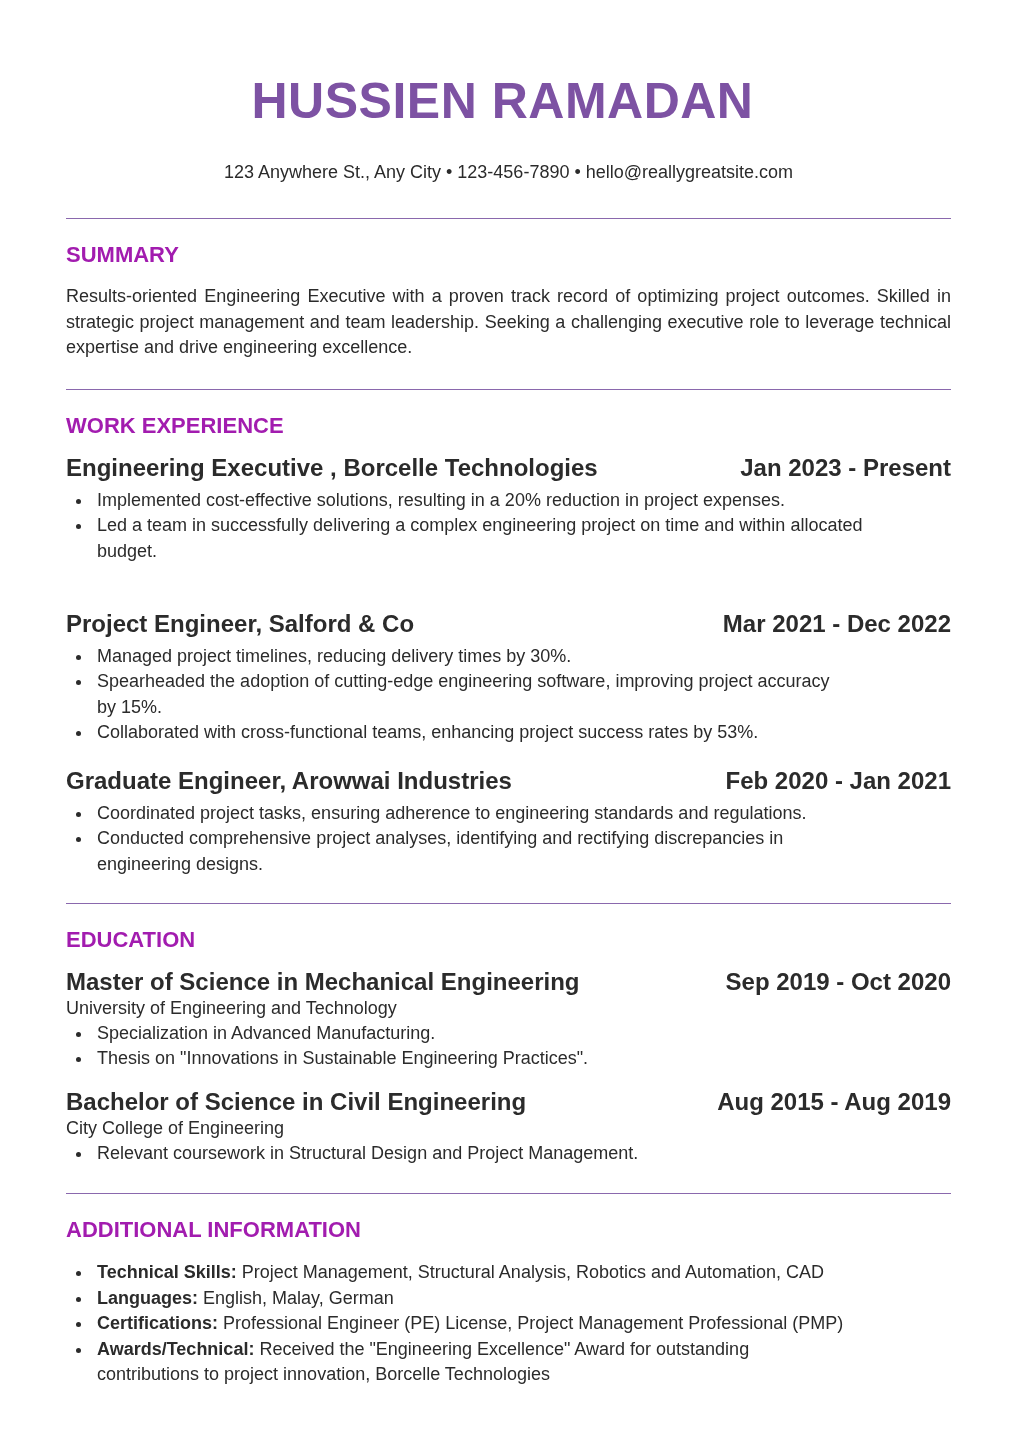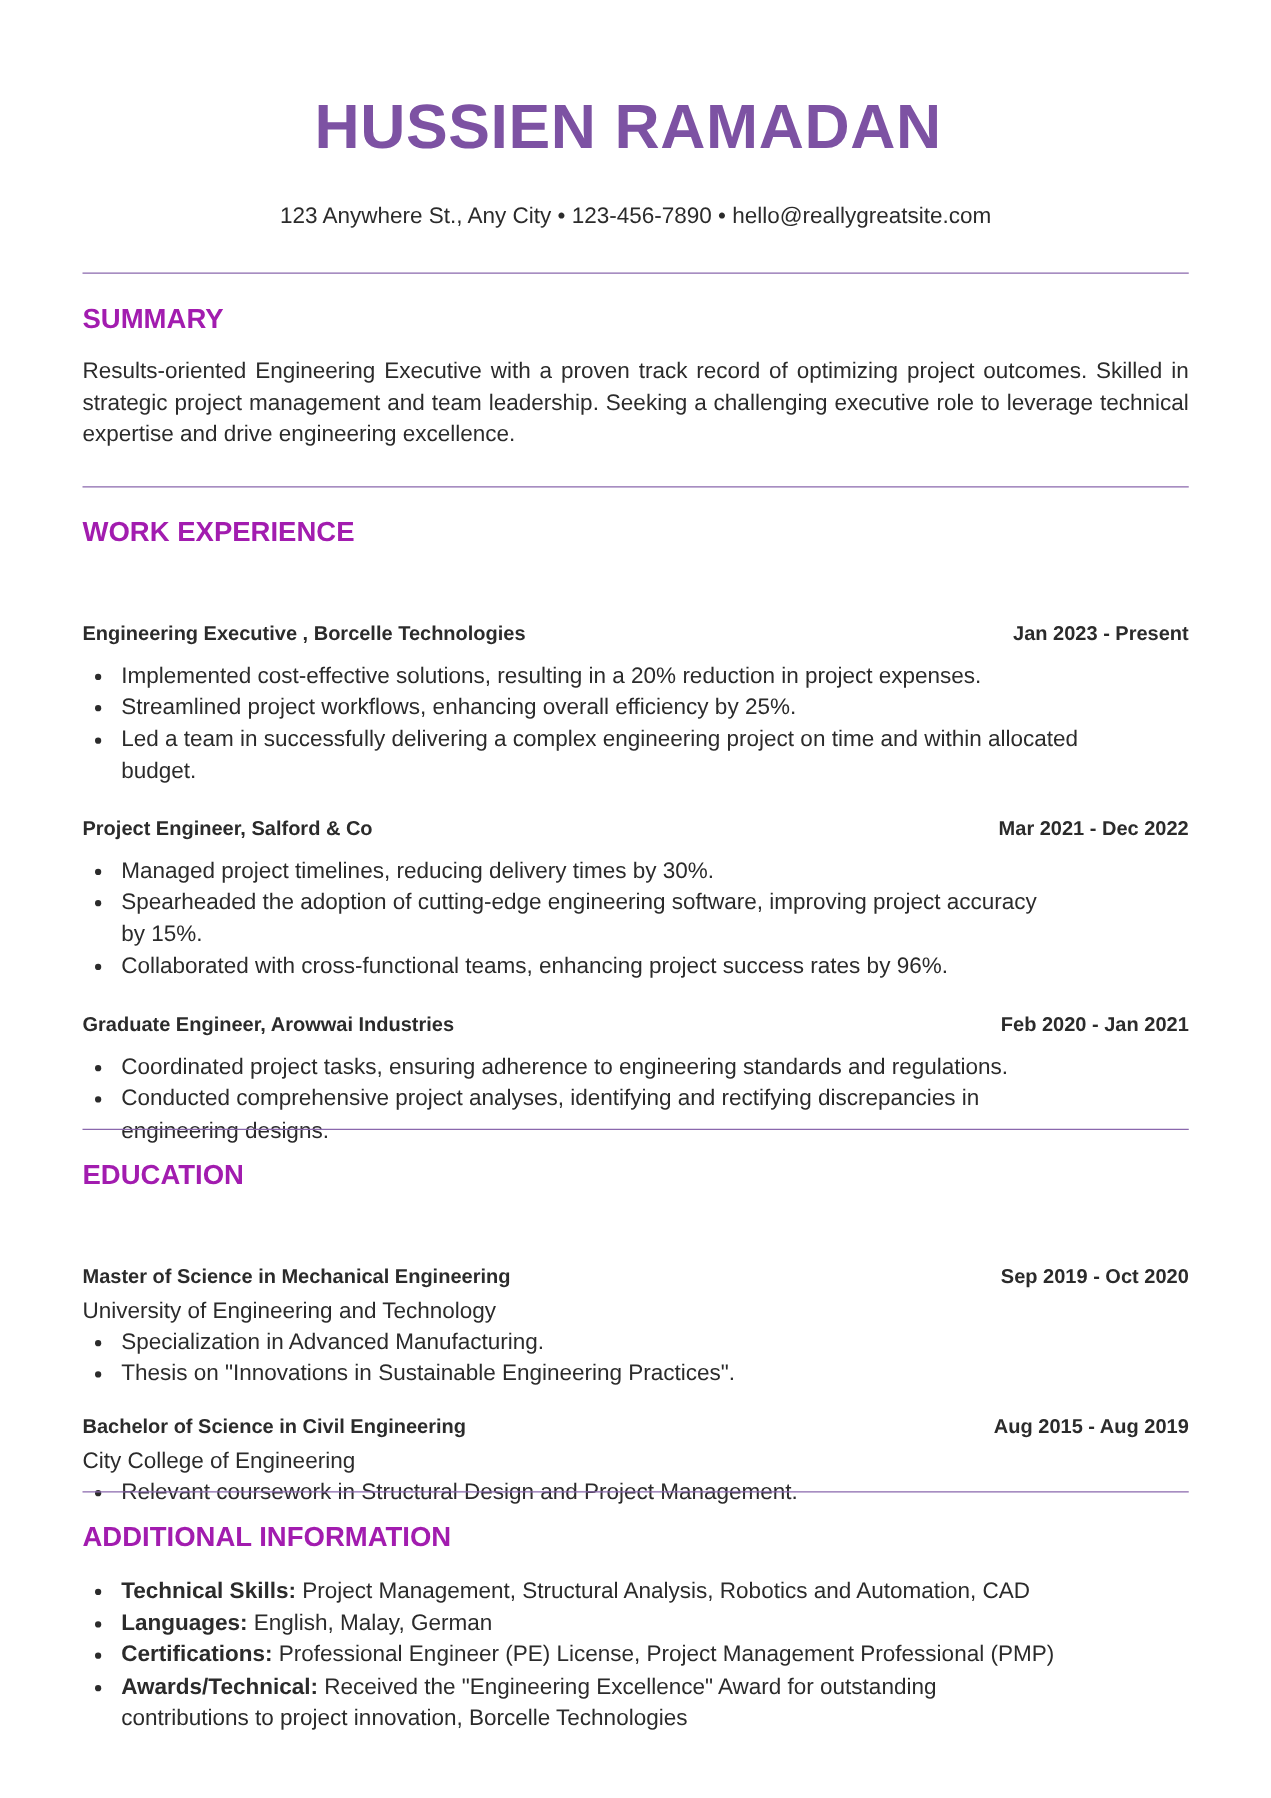--- a/index.html
+++ b/index.html
@@ -17,21 +17,21 @@
       position: absolute; left: 0; right: 0; top: 146px; text-align: center;
       font-size: 18px; line-height: 25px; color: #2b2b2b; margin-top: 14px;
     }
     .divider { position: absolute; left: 0; right: 0; height: 0; border-top: 1.5px solid #8a68ad; }
     .section-title {
       position: absolute; left: 0; font-size: 22px; font-weight: 700; color: #a21caf;
       line-height: 28px;
     }
     .block { position: absolute; left: 0; right: 0; font-size: 18px; line-height: 25.6px; }
     .summary-text { text-align: justify; }
-    .row { display: flex; justify-content: space-between; font-weight: 700; font-size: 16px; line-height: 25.6px; margin-top: 40px; }
+    .row { display: flex; justify-content: space-between; font-weight: 700; font-size: 24px; line-height: 25.6px; }
     .row .title { font-weight: 700; }
     .row .dates { font-weight: 700; }
     ul { margin: 0; padding: 0 0 0 31px; list-style: none; }
     ul li { position: relative; font-size: 18px; line-height: 25.6px; }
     ul li::before {
       content: ""; position: absolute; left: -21px; top: 11px; width: 5px; height: 5px;
       border-radius: 50%; background: #2b2b2b;
     }
     .job { margin-bottom: 16px; }
     .job .row { margin-bottom: 7px; }
@@ -59,36 +59,35 @@
   <div class="section-title" style="top:412px;">WORK EXPERIENCE</div>
 
   <div class="block" style="top:455px;">
     <div class="job">
       <div class="row">
         <span class="title">Engineering Executive , Borcelle Technologies</span>
         <span class="dates">Jan 2023 - Present</span>
       </div>
       <ul>
         <li>Implemented cost-effective solutions, resulting in a 20% reduction in project expenses.</li>
-        <li>Streamlined project workflows, enhancing overall efficiency by 25%.</li>
         <li style="padding-right:80px;">Led a team in successfully delivering a complex engineering project on time and within allocated budget.</li>
       </ul>
     </div>
   </div>
 
   <div class="block" style="top:611px;">
     <div class="job">
       <div class="row">
         <span class="title">Project Engineer, Salford &amp; Co</span>
         <span class="dates">Mar 2021 - Dec 2022</span>
       </div>
       <ul>
         <li>Managed project timelines, reducing delivery times by 30%.</li>
         <li style="padding-right:100px;">Spearheaded the adoption of cutting-edge engineering software, improving project accuracy by 15%.</li>
-        <li>Collaborated with cross-functional teams, enhancing project success rates by 96%.</li>
+        <li>Collaborated with cross-functional teams, enhancing project success rates by 53%.</li>
       </ul>
     </div>
   </div>
 
   <div class="block" style="top:768px;">
     <div class="job">
       <div class="row">
         <span class="title">Graduate Engineer, Arowwai Industries</span>
         <span class="dates">Feb 2020 - Jan 2021</span>
       </div>

